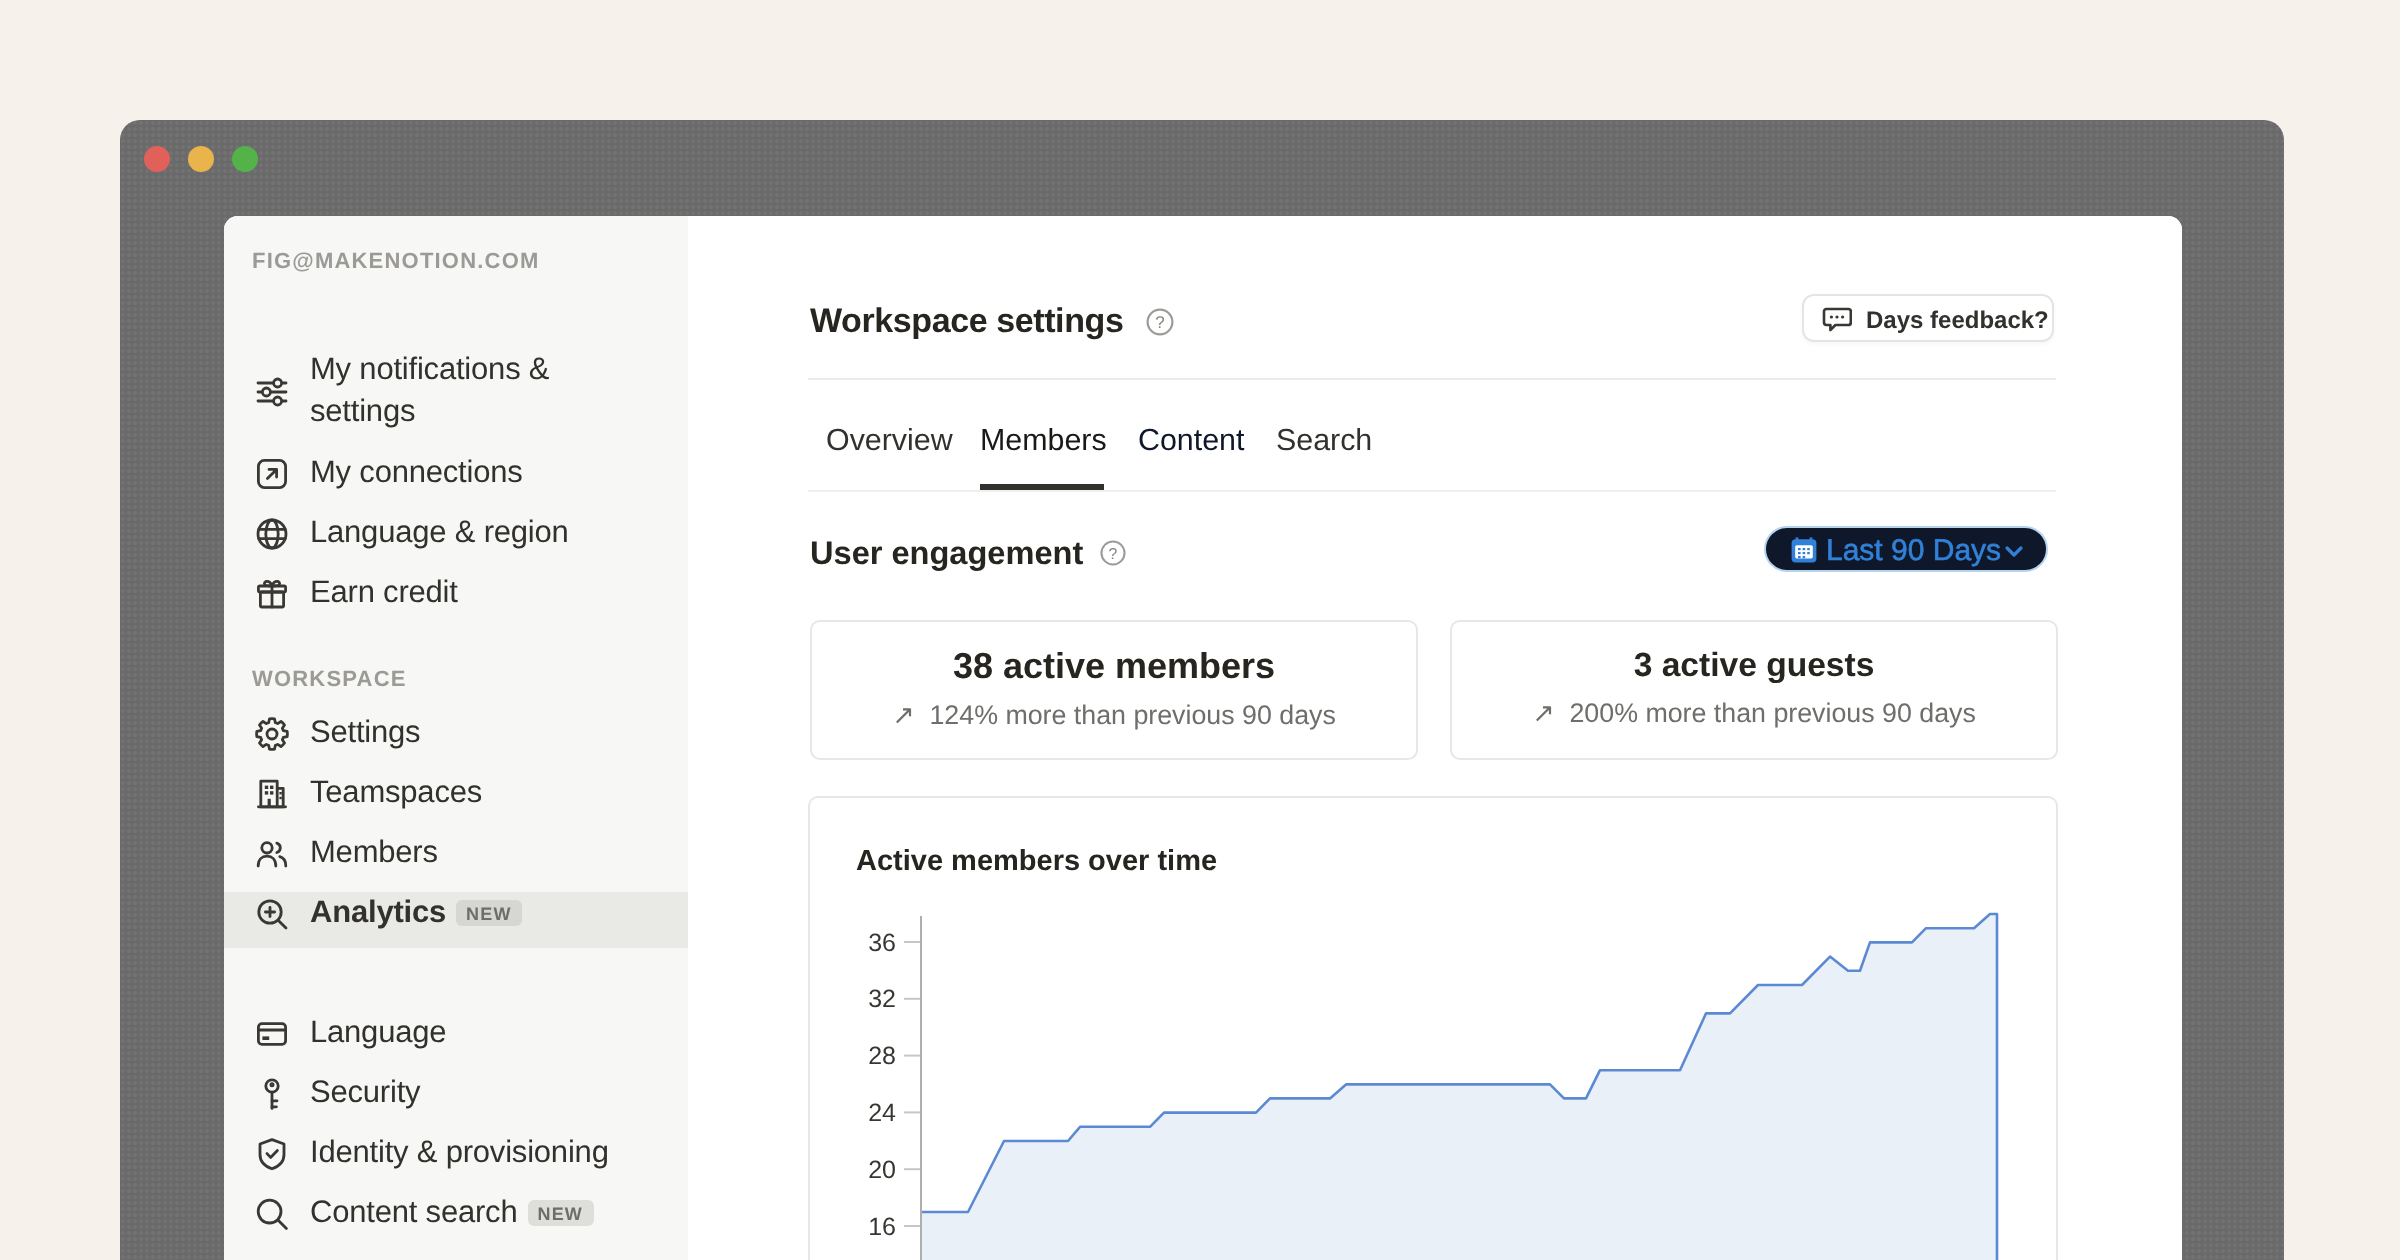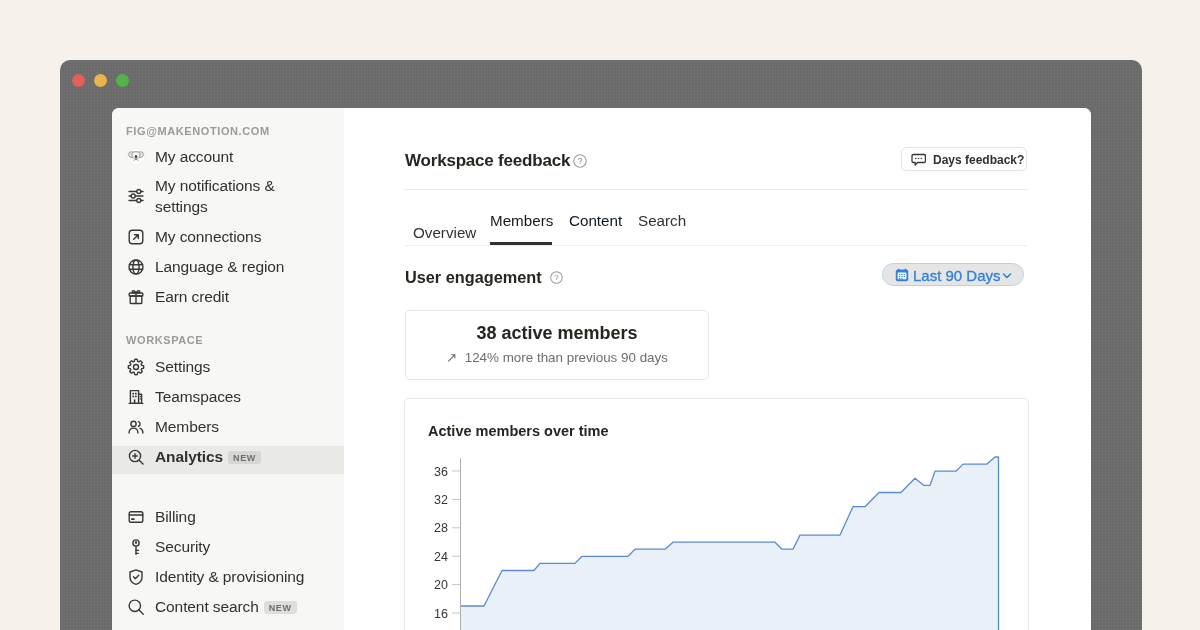--- a/index.html
+++ b/index.html
@@ -23,37 +23,20 @@
 <body>
 <div class="abs window">
   <div class="abs lights">
     <span style="background:#e1605a"></span><span style="background:#e9b44c"></span><span style="background:#53b348"></span>
   </div>
   <div class="abs modal">
 
     <div class="abs sidebar">
       <div class="shead" style="top:17px;">FIG@MAKENOTION.COM</div>
 
-      <div class="srow" style="top:34px;">
-        <span class="sicon" id="avatar">
-            <svg width="18" height="18" viewBox="0 0 18 18">
-              <circle cx="9" cy="9" r="8.5" fill="#fefefd" stroke="#ebe9e6" stroke-width="0.5"></circle>
-              <g stroke="#8a887f" stroke-width="0.9" fill="#f4f3f0">
-                <circle cx="4.6" cy="6.6" r="2.9"></circle>
-                <circle cx="13.4" cy="6.6" r="2.9"></circle>
-                <circle cx="4.8" cy="6.8" r="1.2" fill="#dddad5" stroke="none"></circle>
-                <circle cx="13.2" cy="6.8" r="1.2" fill="#dddad5" stroke="none"></circle>
-                <path d="M5.2 5.0 C6.4 3.2 11.6 3.2 12.8 5.0 C13.8 6.8 12.8 10.6 9 11.4 C5.2 10.6 4.2 6.8 5.2 5.0 Z"></path>
-              </g>
-              <ellipse cx="9" cy="8.6" rx="1.25" ry="1.6" fill="#44423e"></ellipse>
-              <path d="M9 10.2 C8.5 12 7.4 12.6 6.6 12.8 M9 10.2 C9.5 12 10.6 12.6 11.4 12.8" stroke="#8a887f" stroke-width="0.8" fill="none"></path>
-            </svg>
-          </span>
-        <span class="stext">My account</span>
-      </div>
 
       <div class="srow" style="top:67px; height:42px;">
         <span class="sicon" id="sliders">
             <svg width="18" height="18" viewBox="0 0 18 18">
               <g stroke="#3a3835" fill="none" stroke-width="1.4" stroke-linecap="round" stroke-linejoin="round">
                 <line x1="2" y1="4.5" x2="16" y2="4.5"></line>
                 <line x1="2" y1="9" x2="16" y2="9"></line>
                 <line x1="2" y1="13.5" x2="16" y2="13.5"></line>
               </g>
               <circle cx="11.8" cy="4.5" r="2" fill="#f7f7f5" stroke="#3a3835" stroke-width="1.4"></circle>
@@ -164,21 +147,21 @@
       <div class="srow" style="top:394px;">
         <span class="sicon" id="card">
             <svg width="18" height="18" viewBox="0 0 18 18">
               <g stroke="#3a3835" fill="none" stroke-width="1.4" stroke-linecap="round" stroke-linejoin="round">
                 <rect x="2.2" y="3.8" width="13.6" height="10.4" rx="1.8"></rect>
                 <line x1="2.2" y1="7" x2="15.8" y2="7"></line>
               </g>
               <rect x="4.2" y="10.2" width="3.4" height="1.8" fill="#3a3835"></rect>
             </svg>
           </span>
-        <span class="stext">Billing</span>
+        <span class="stext">Language</span>
       </div>
       <div class="srow" style="top:424px;">
         <span class="sicon" id="key">
             <svg width="18" height="18" viewBox="0 0 18 18">
               <g stroke="#3a3835" fill="none" stroke-width="1.4" stroke-linecap="round" stroke-linejoin="round">
                 <circle cx="9" cy="5" r="3.1"></circle>
                 <circle cx="9" cy="4.4" r="0.55"></circle>
                 <line x1="9" y1="8.1" x2="9" y2="16.2"></line>
                 <line x1="9" y1="12.4" x2="11.5" y2="12.4"></line>
                 <line x1="9" y1="15.4" x2="11.2" y2="15.4"></line>
@@ -205,49 +188,49 @@
                 <circle cx="7.8" cy="7.8" r="5.7"></circle>
                 <line x1="12.1" y1="12.1" x2="16.2" y2="16.2"></line>
               </g>
             </svg>
           </span>
         <span class="stext">Content search<span class="badge">NEW</span></span>
       </div>
     </div>
 
     <div class="main">
-      <div class="abs" style="left:61px; top:43px; font-size:17px; font-weight:bold; color:#27251f; letter-spacing:-0.2px;">Workspace feedback</div>
+      <div class="abs" style="left:61px; top:43px; font-size:17px; font-weight:bold; color:#27251f; letter-spacing:-0.2px;">Workspace settings</div>
       <span class="abs qicon" style="left:229px; top:46px;" id="q1"><svg width="14" height="14" viewBox="0 0 14 14">
             <circle cx="7" cy="7" r="6.2" stroke="#9c9b98" fill="none" stroke-width="1.1"></circle>
             <text x="7" y="10" font-size="8.5" fill="#85847f" text-anchor="middle" font-family="Liberation Sans">?</text>
           </svg></span>
       <div class="abs" style="left:557px; top:39px; width:126px; height:24px; border:1px solid #e4e4e2; border-radius:6px; box-shadow:0 1px 2px rgba(0,0,0,0.04);">
         <span class="abs" id="bubble" style="left:9px; top:4px; width:15px; height:15px;"><svg width="15" height="15" viewBox="0 0 15 15">
               <path d="M2 2.5 H13 A1.2 1.2 0 0 1 14.2 3.7 V9.3 A1.2 1.2 0 0 1 13 10.5 H6.5 L4 13 L4 10.5 H2 A1.2 1.2 0 0 1 0.8 9.3 V3.7 A1.2 1.2 0 0 1 2 2.5 Z" transform="translate(0.2,0)" stroke="#3a3835" fill="none" stroke-width="1.3" stroke-linejoin="round"></path>
               <circle cx="4.7" cy="6.5" r="0.8" fill="#3a3835"></circle>
               <circle cx="7.5" cy="6.5" r="0.8" fill="#3a3835"></circle>
               <circle cx="10.3" cy="6.5" r="0.8" fill="#3a3835"></circle>
             </svg></span>
         <span class="abs" style="left:31px; top:4.5px; font-size:12px; font-weight:bold; color:#32312d; white-space:nowrap;">Days feedback?</span>
       </div>
       <div class="abs" style="left:60px; top:81px; width:624px; height:1px; background:#ebebe9;"></div>
 
-      <div class="abs" style="left:69px; top:116px; font-size:15.2px; color:#32312d;">Overview</div>
+      <div class="abs" style="left:69px; top:104px; font-size:15.2px; color:#32312d;">Overview</div>
       <div class="abs" style="left:146px; top:104px; font-size:15.2px; color:#191918;">Members</div>
       <div class="abs" style="left:225px; top:104px; font-size:15.2px; color:#0f172a;">Content</div>
       <div class="abs" style="left:294px; top:104px; font-size:15.2px; color:#32312d;">Search</div>
       <div class="abs" style="left:146px; top:134px; width:62px; height:2.5px; background:#32312d;"></div>
       <div class="abs" style="left:60px; top:137px; width:624px; height:1px; background:#efefed;"></div>
 
       <div class="abs" style="left:61px; top:160px; font-size:16.3px; font-weight:bold; color:#27251f;">User engagement</div>
       <span class="abs qicon" style="left:206px; top:162px;" id="q2"><svg width="13" height="13" viewBox="0 0 14 14">
             <circle cx="7" cy="7" r="6.2" stroke="#9c9b98" fill="none" stroke-width="1.1"></circle>
             <text x="7" y="10" font-size="8.5" fill="#85847f" text-anchor="middle" font-family="Liberation Sans">?</text>
           </svg></span>
-      <div class="abs" style="left:538px; top:155px; width:142px; height:23px; border:1px solid #b5d3ef; border-radius:12px; background:#e5e5e5;">
+      <div class="abs" style="left:538px; top:155px; width:142px; height:23px; border:1px solid #b5d3ef; border-radius:12px; background:#0f172a;">
         <span class="abs" id="cal" style="left:12px; top:4px; width:14px; height:14px;"><svg width="14" height="14" viewBox="0 0 14 14">
               <rect x="0.8" y="1.6" width="12.4" height="11.6" rx="2" fill="#3181d8"></rect>
               <line x1="3.5" y1="0.7" x2="3.5" y2="2.8" stroke="#3181d8" stroke-width="1.4"></line>
               <line x1="10.5" y1="0.7" x2="10.5" y2="2.8" stroke="#3181d8" stroke-width="1.4"></line>
               <rect x="2.6" y="4.6" width="8.8" height="6.6" rx="0.8" fill="#fff"></rect>
               <g fill="#3181d8">
                 <rect x="4" y="6" width="1.3" height="1.1"></rect>
                 <rect x="6.3" y="6" width="1.3" height="1.1"></rect>
                 <rect x="8.6" y="6" width="1.3" height="1.1"></rect>
                 <rect x="4" y="8" width="1.3" height="1.1"></rect>
@@ -259,20 +242,24 @@
             </svg></span>
         <span class="abs" style="left:30px; top:3px; font-size:15px; color:#3181d8; -webkit-text-stroke:0.3px #3181d8;">Last 90 Days</span>
         <svg class="abs" style="left:119px; top:8px;" width="10" height="8" viewBox="0 0 10 8">
             <path d="M1.5 2 L5 5.5 L8.5 2" stroke="#3181d8" stroke-width="1.6" fill="none" stroke-linecap="round" stroke-linejoin="round"></path>
           </svg>
       </div>
 
       <div class="abs" style="left:61px; top:202px; width:304px; height:70px; border:1px solid #e7e7e5; border-radius:5px;">
         <div style="text-align:center; margin-top:12px; font-size:18px; font-weight:bold; color:#27251f;">38 active members</div>
         <div style="text-align:center; margin-top:6px; font-size:13.4px; color:#6f6e6b;">↗&nbsp; 124% more than previous 90 days</div>
+      </div>
+      <div class="abs" style="left:381px; top:202px; width:304px; height:70px; border:1px solid #e7e7e5; border-radius:5px;">
+        <div style="text-align:center; margin-top:12px; font-size:16.8px; font-weight:bold; color:#27251f;">3 active guests</div>
+        <div style="text-align:center; margin-top:6px; font-size:13.4px; color:#6f6e6b;">↗&nbsp; 200% more than previous 90 days</div>
       </div>
 
       <div class="abs" style="left:60px; top:290px; width:625px; height:232px; border:1px solid #e7e7e5; border-radius:5px 5px 0 0; border-bottom:none;">
         <div class="abs" style="left:23px; top:24px; font-size:14.5px; font-weight:bold; color:#27251f;">Active members over time</div>
         <svg class="abs" style="left:0; top:0;" width="625" height="232" viewBox="0 0 625 232">
 
           <g font-size="12.5" fill="#373632" text-anchor="end">
             <text x="43" y="76.5">36</text>
             <text x="43" y="104.5">32</text>
             <text x="43" y="133">28</text>

